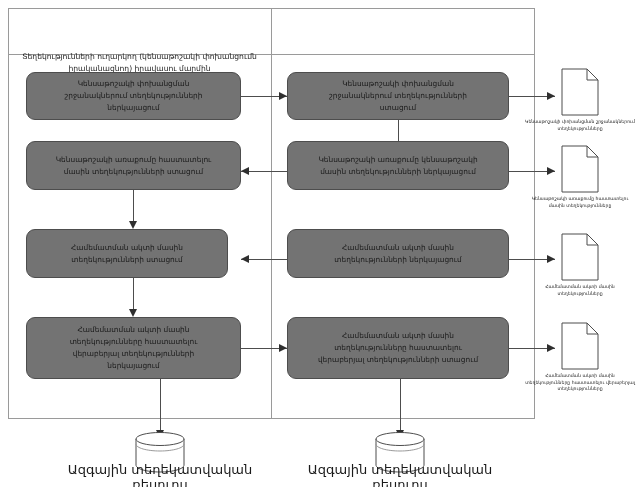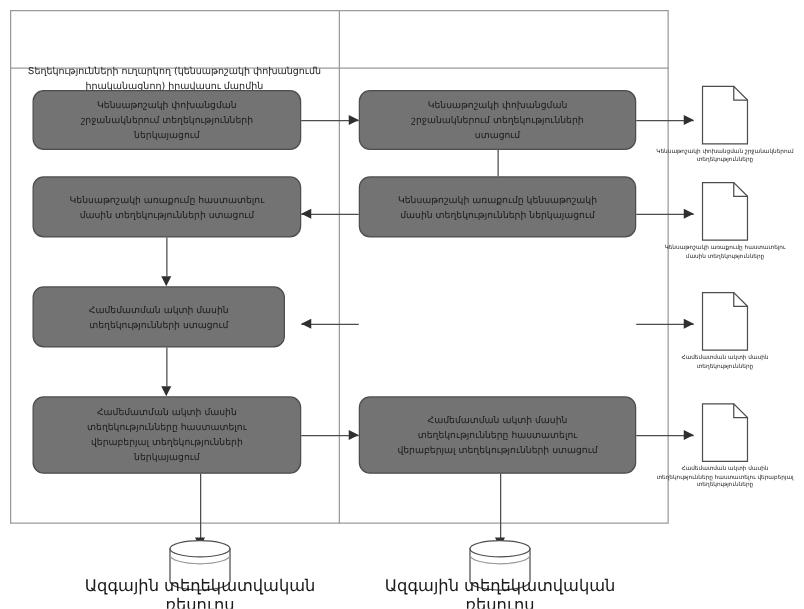--- a/index.html
+++ b/index.html
@@ -151,20 +151,21 @@
   <div class="center-divider"></div>
   <div class="header-divider"></div>
 
   <div class="lane-header left">Տեղեկությունների ուղարկող (կենսաթոշակի փոխանցումն իրականացնող) իրավասու մարմին</div>
 
   <div class="pbox box-L1">Կենսաթոշակի փոխանցման շրջանակներում տեղեկությունների ներկայացում</div>
   <div class="pbox box-R1">Կենսաթոշակի փոխանցման շրջանակներում տեղեկությունների ստացում</div>
   <div class="pbox box-L2">Կենսաթոշակի առաքումը հաստատելու մասին տեղեկությունների ստացում</div>
   <div class="pbox box-R2">Կենսաթոշակի առաքումը կենսաթոշակի մասին տեղեկությունների ներկայացում</div>
   <div class="pbox box-L3">Համեմատման ակտի մասին տեղեկությունների ստացում</div>
+  <div class="pbox box-R3">Համեմատման ակտի մասին տեղեկությունների ներկայացում</div>
   <div class="pbox box-L4">Համեմատման ակտի մասին տեղեկությունները հաստատելու վերաբերյալ տեղեկությունների ներկայացում</div>
   <div class="pbox box-R4">Համեմատման ակտի մասին տեղեկությունները հաստատելու վերաբերյալ տեղեկությունների ստացում</div>
 
   <div class="hline" style="left:241px; top:96px; width:46px;"></div>
   <div class="arrow-r" style="left:279px; top:92px;"></div>
 
   <div class="hline" style="left:241px; top:171px; width:46px;"></div>
   <div class="arrow-l" style="left:241px; top:167px;"></div>
 
   <div class="hline" style="left:241px; top:259px; width:46px;"></div>

